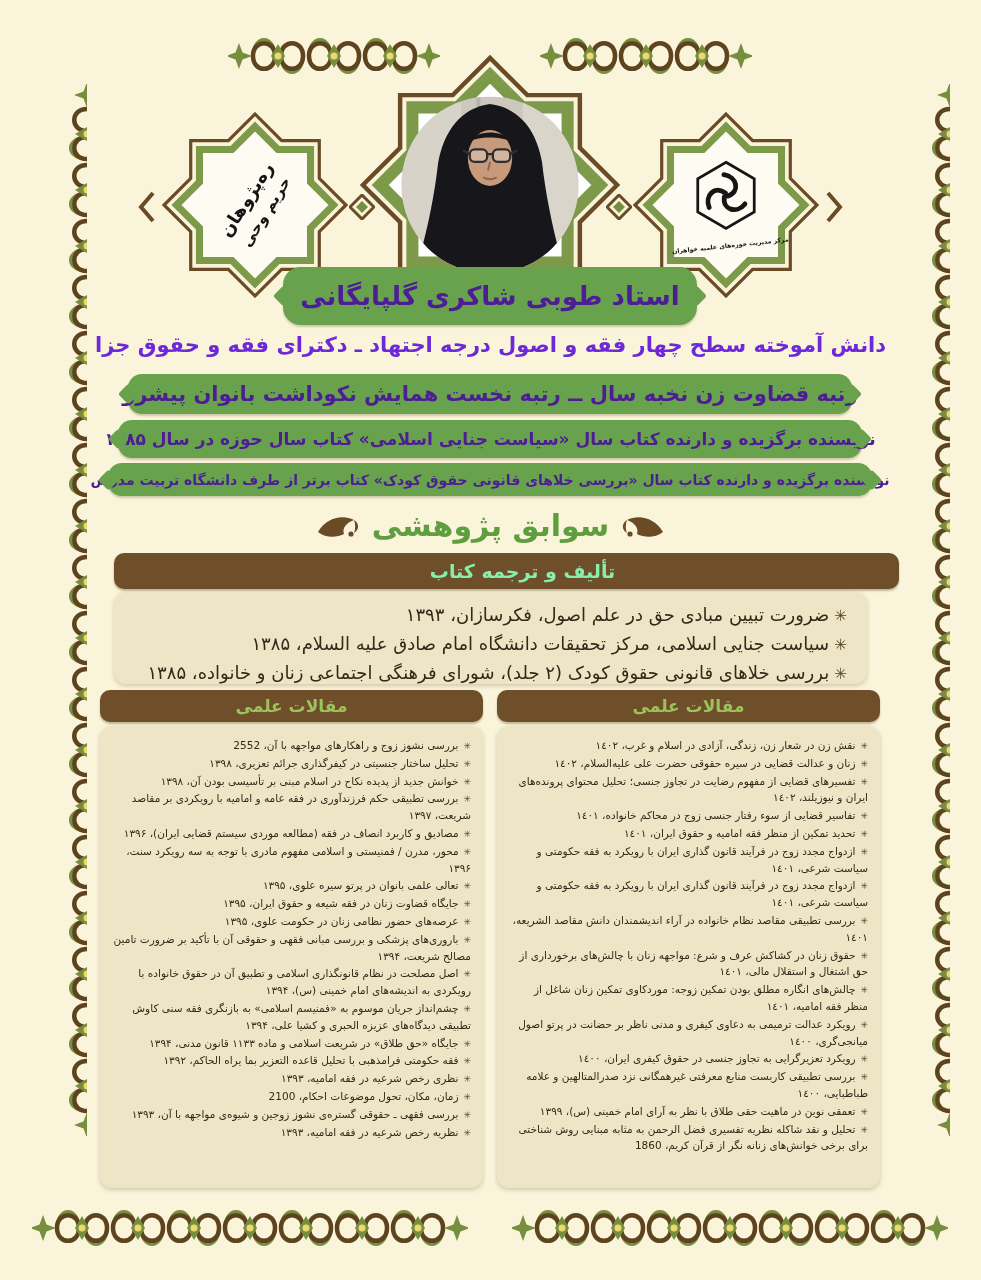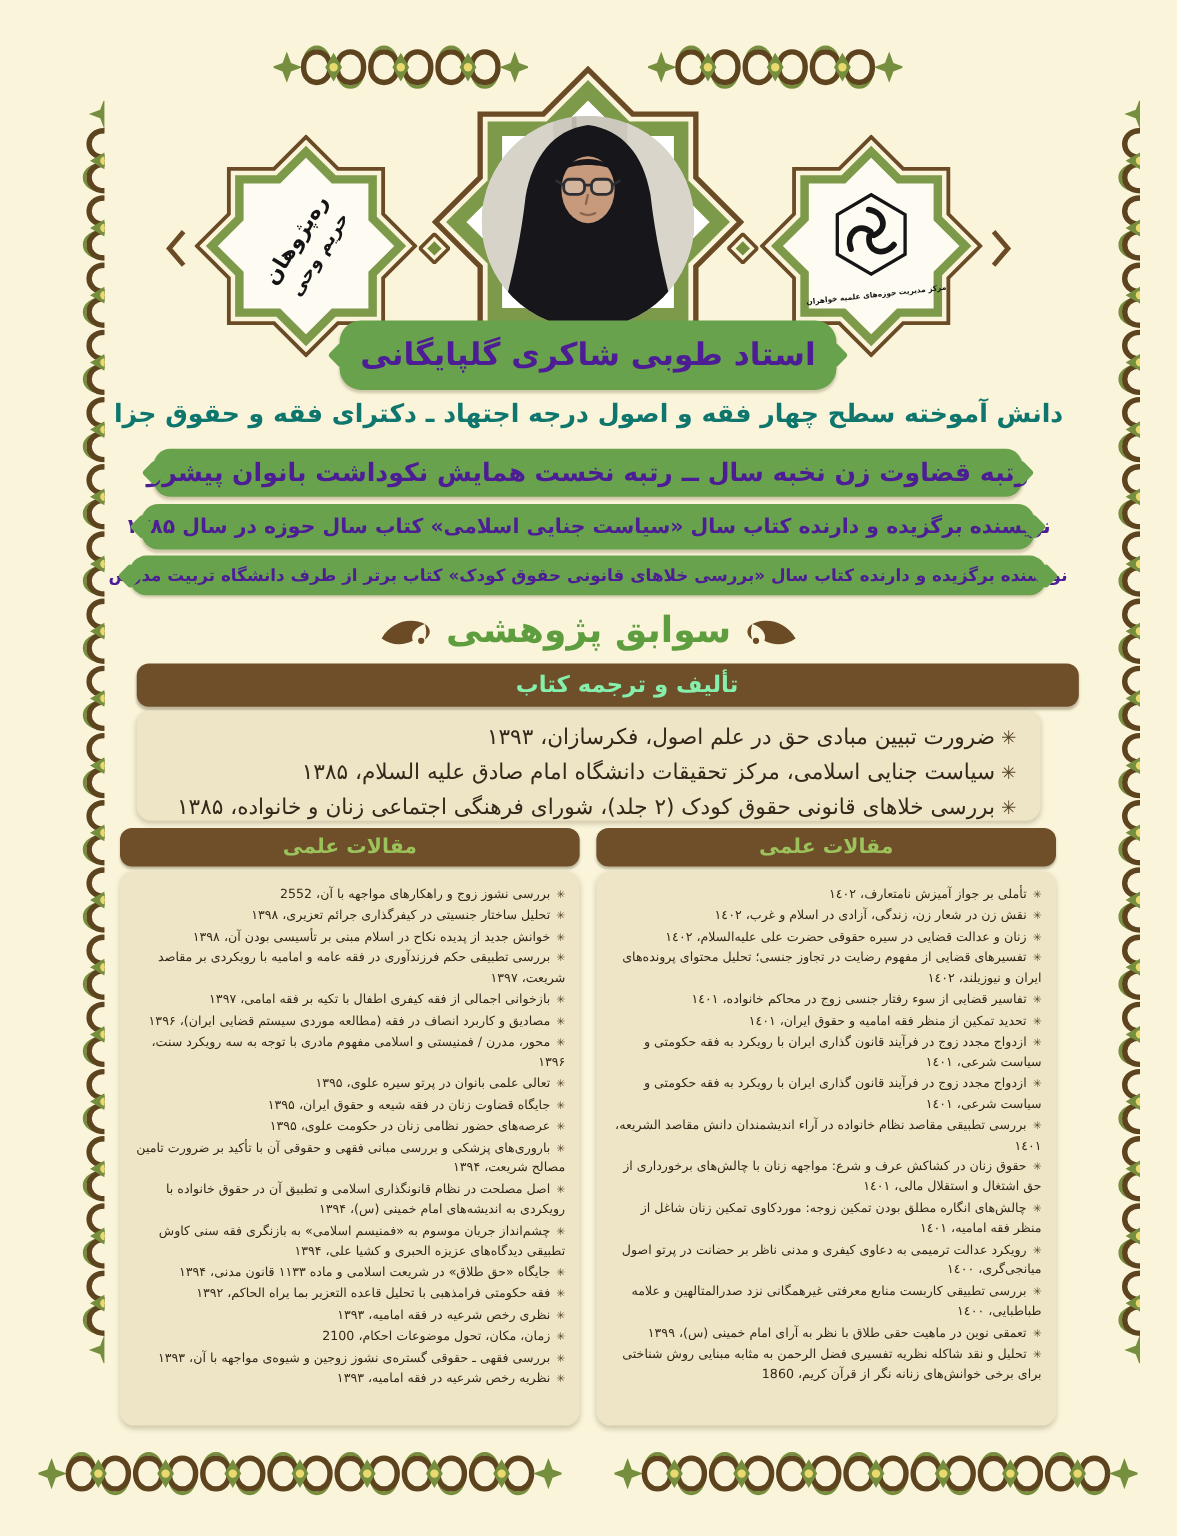--- a/index.html
+++ b/index.html
@@ -20,21 +20,21 @@
     transform:translateY(-50%) rotate(45deg);border-radius:3px;
   }
   .ribbon::before{right:-7px;}
   .ribbon::after{left:-7px;}
   .title-banner{left:283px;top:267px;width:414px;height:58px;font-size:26px;border-radius:18px;}
   .ribbon1{left:128px;top:374px;width:724px;height:40px;font-size:21px;}
   .ribbon2{left:118px;top:420px;width:744px;height:38px;font-size:17px;}
   .ribbon3{left:108px;top:463px;width:764px;height:33px;font-size:14px;}
   .subtitle{
     position:absolute;left:60px;top:333px;width:861px;text-align:center;
-    font-size:21px;font-weight:bold;color:#0f766e;white-space:nowrap;
+    font-size:21px;font-weight:bold;color:#6d28d9;white-space:nowrap;
   }
   .section-title{
     position:absolute;left:0;top:502px;width:100%;height:46px;
     display:flex;align-items:center;justify-content:center;gap:12px;
     color:#5f9e3f;font-size:30px;font-weight:bold;
   }
   
   .bar{
     position:absolute;background:#6f4f2a;display:flex;align-items:center;justify-content:center;
     font-weight:bold;border-radius:10px;box-shadow:0 2px 2px rgba(60,40,10,.3);
@@ -262,21 +262,20 @@
       <div class="a-item"><span class="blt">✳</span><span>ضرورت تبیین مبادی حق در علم اصول، فکرسازان، ۱۳۹۳</span></div>
 
       <div class="a-item"><span class="blt">✳</span><span>سیاست جنایی اسلامی، مرکز تحقیقات دانشگاه امام صادق علیه السلام، ۱۳۸۵</span></div>
 
       <div class="a-item"><span class="blt">✳</span><span>بررسی خلاهای قانونی حقوق کودک (۲ جلد)، شورای فرهنگی اجتماعی زنان و خانواده، ۱۳۸۵</span></div>
     </div>
 
   <div class="bar art-bar right">مقالات علمی</div>
   <div class="panel art-panel right">
 
-      <div class="a-item"><span class="blt">✳</span><span>تأملی بر جواز آمیزش نامتعارف، ١٤٠٢</span></div>
 
       <div class="a-item"><span class="blt">✳</span><span>نقش زن در شعار زن، زندگی، آزادی در اسلام و غرب، ١٤٠٢</span></div>
 
       <div class="a-item"><span class="blt">✳</span><span>زنان و عدالت قضایی در سیره حقوقی حضرت علی علیه‌السلام، ١٤٠٢</span></div>
 
       <div class="a-item"><span class="blt">✳</span><span>تفسیرهای قضایی از مفهوم رضایت در تجاوز جنسی؛ تحلیل محتوای پرونده‌های ایران و نیوزیلند، ١٤٠٢</span></div>
 
       <div class="a-item"><span class="blt">✳</span><span>تفاسیر قضایی از سوء رفتار جنسی زوج در محاکم خانواده، ١٤٠١</span></div>
 
       <div class="a-item"><span class="blt">✳</span><span>تحدید تمکین از منظر فقه امامیه و حقوق ایران، ١٤٠١</span></div>
@@ -287,20 +286,21 @@
 
       <div class="a-item"><span class="blt">✳</span><span>بررسی تطبیقی مقاصد نظام خانواده در آراء اندیشمندان دانش مقاصد الشریعه، ١٤٠١</span></div>
 
       <div class="a-item"><span class="blt">✳</span><span>حقوق زنان در کشاکش عرف و شرع: مواجهه زنان با چالش‌های برخورداری از حق اشتغال و استقلال مالی، ١٤٠١</span></div>
 
       <div class="a-item"><span class="blt">✳</span><span>چالش‌های انگاره مطلق بودن تمکین زوجه: موردکاوی تمکین زنان شاغل از منظر فقه امامیه، ١٤٠١</span></div>
 
 
       <div class="a-item"><span class="blt">✳</span><span>رویکرد عدالت ترمیمی به دعاوی کیفری و مدنی ناظر بر حضانت در پرتو اصول میانجی‌گری، ١٤٠٠</span></div>
 
+      <div class="a-item"><span class="blt">✳</span><span>رویکرد تعزیرگرایی به تجاوز جنسی در حقوق کیفری ایران، ١٤٠٠</span></div>
 
       <div class="a-item"><span class="blt">✳</span><span>بررسی تطبیقی کاربست منابع معرفتی غیرهمگانی نزد صدرالمتالهین و علامه طباطبایی، ١٤٠٠</span></div>
 
       <div class="a-item"><span class="blt">✳</span><span>تعمقی نوین در ماهیت حقی طلاق با نظر به آرای امام خمینی (س)، ۱۳۹۹</span></div>
 
       <div class="a-item"><span class="blt">✳</span><span>تحلیل و نقد شاکله نظریه تفسیری فضل الرحمن به مثابه مبنایی روش شناختی برای برخی خوانش‌های زنانه نگر از قرآن کریم، 1860</span></div>
 
     </div>
 
   <div class="bar art-bar left">مقالات علمی</div>
@@ -308,21 +308,20 @@
 
       <div class="a-item"><span class="blt">✳</span><span>بررسی نشوز زوج و راهکارهای مواجهه با آن، 2552</span></div>
 
       <div class="a-item"><span class="blt">✳</span><span>تحلیل ساختار جنسیتی در کیفرگذاری جرائم تعزیری، ۱۳۹۸</span></div>
 
 
       <div class="a-item"><span class="blt">✳</span><span>خوانش جدید از پدیده نکاح در اسلام مبنی بر تأسیسی بودن آن، ۱۳۹۸</span></div>
 
       <div class="a-item"><span class="blt">✳</span><span>بررسی تطبیقی حکم فرزندآوری در فقه عامه و امامیه با رویکردی بر مقاصد شریعت، ۱۳۹۷</span></div>
 
-      <div class="a-item"><span class="blt">✳</span><span>بازخوانی اجمالی از فقه کیفری اطفال با تکیه بر فقه امامی، ۱۳۹۷</span></div>
 
       <div class="a-item"><span class="blt">✳</span><span>مصادیق و کاربرد انصاف در فقه (مطالعه موردی سیستم قضایی ایران)، ۱۳۹۶</span></div>
 
       <div class="a-item"><span class="blt">✳</span><span>محور، مدرن / فمنیستی و اسلامی مفهوم مادری با توجه به سه رویکرد سنت، ۱۳۹۶</span></div>
 
       <div class="a-item"><span class="blt">✳</span><span>تعالی علمی بانوان در پرتو سیره علوی، ۱۳۹۵</span></div>
 
       <div class="a-item"><span class="blt">✳</span><span>جایگاه قضاوت زنان در فقه شیعه و حقوق ایران، ۱۳۹۵</span></div>
 
       <div class="a-item"><span class="blt">✳</span><span>عرصه‌های حضور نظامی زنان در حکومت علوی، ۱۳۹۵</span></div>

